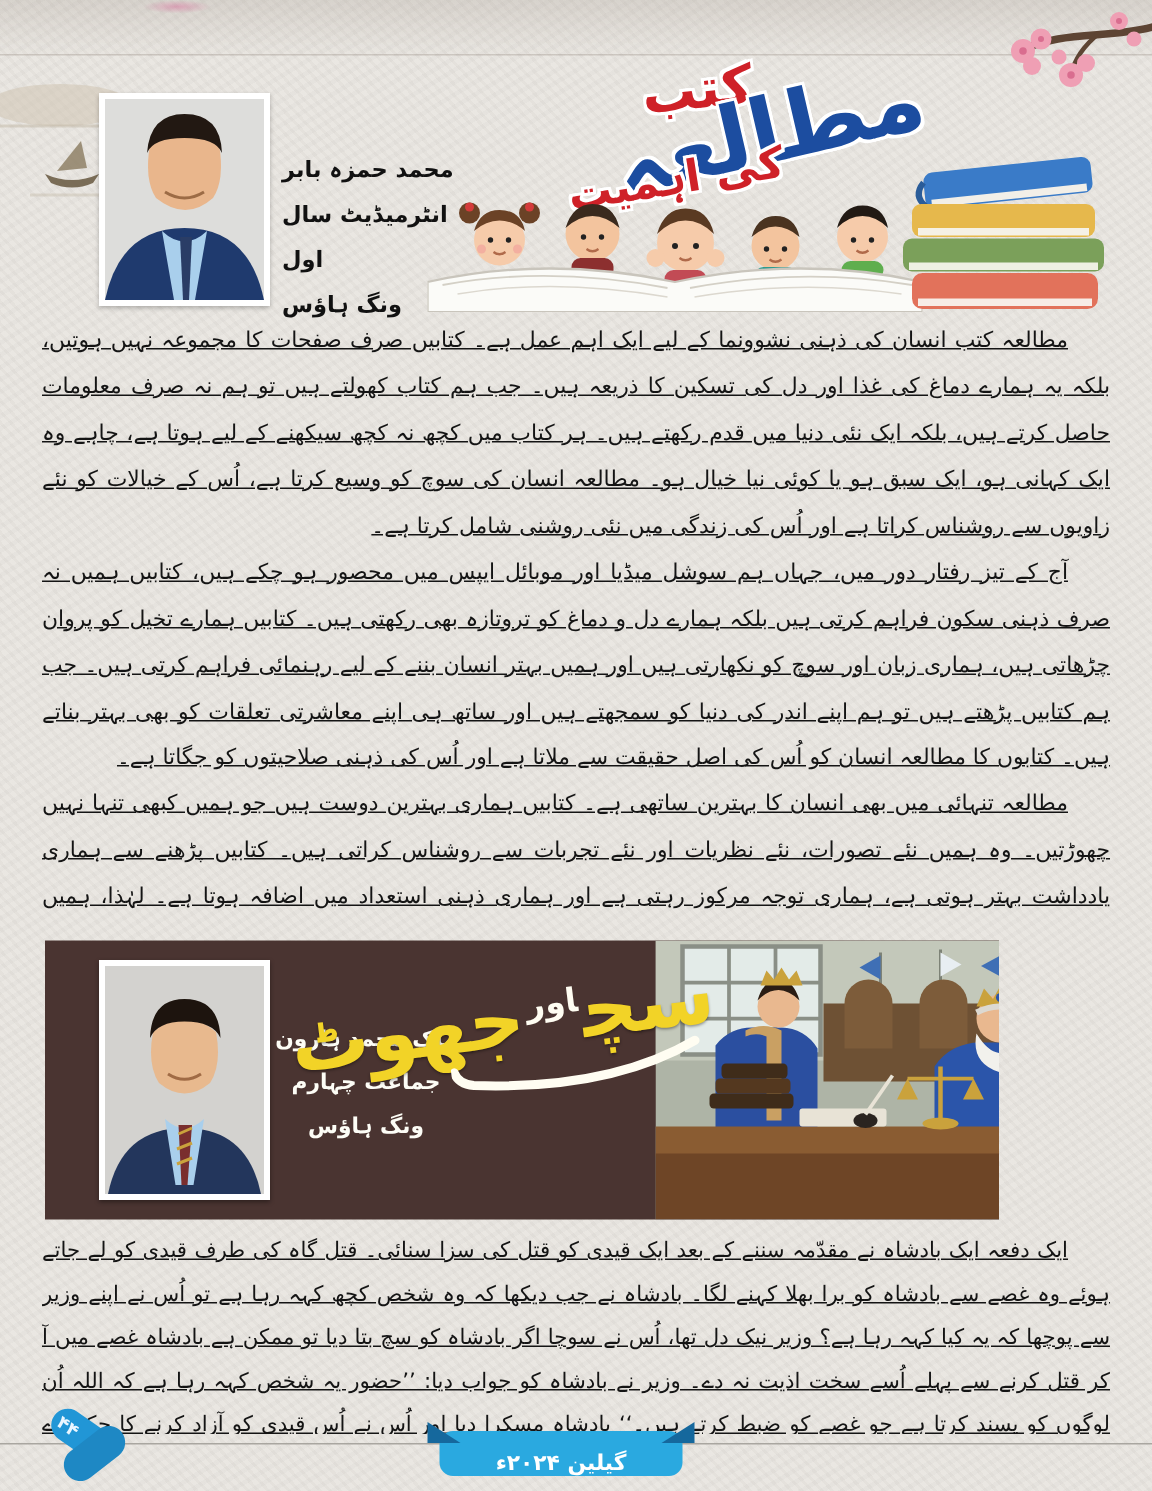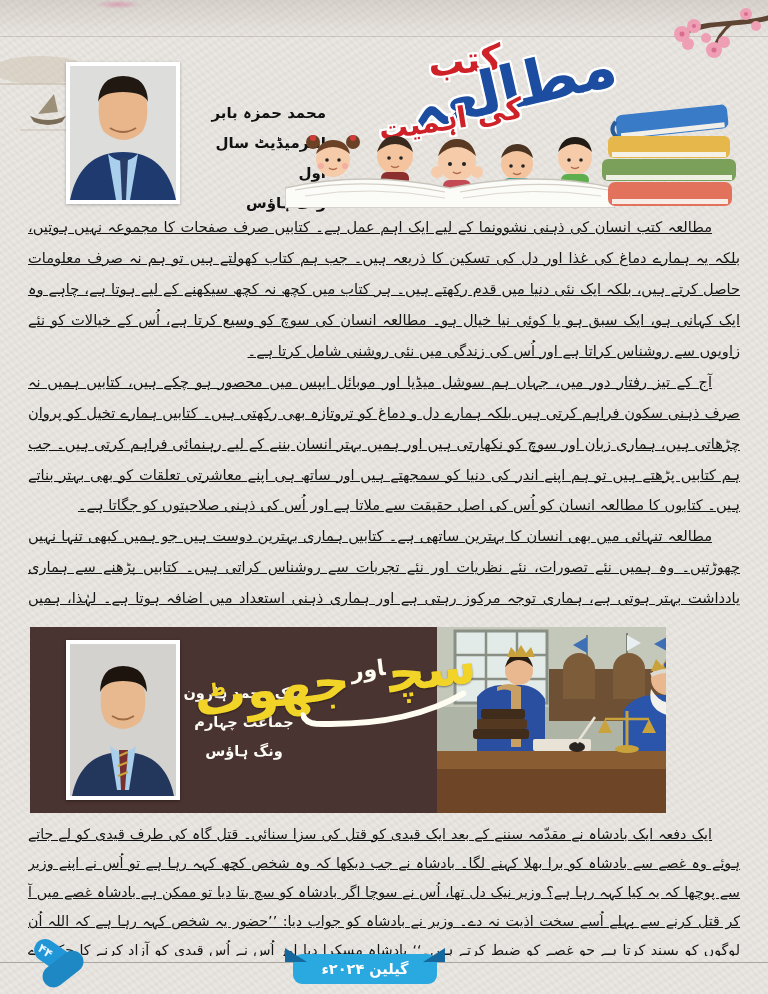--- a/index.html
+++ b/index.html
@@ -17,21 +17,21 @@
     border-bottom:1px solid rgba(120,110,100,0.12);}
   .pink-smudge{position:absolute;left:95px;top:0;width:46px;height:9px;border-radius:50%;
     background:radial-gradient(ellipse at center, rgba(216,120,160,0.55), rgba(216,120,160,0) 70%);}
 
   
   .wc-scene{position:absolute;left:0;top:38px;}
   .blossom{position:absolute;left:638px;top:0;}
   .photo-frame{position:absolute;background:#fff;box-shadow:0 1px 3px rgba(0,0,0,0.25);padding:4px;}
   .photo1{left:66px;top:62px;width:106px;height:134px;}
   .photo-inner{width:100%;height:100%;overflow:hidden;background:#d9d9d7;}
-  .author1{position:absolute;left:188px;top:98px;width:138px;text-align:right;
+  .author1{position:absolute;left:188px;top:98px;width:138px;text-align:left;
     font-size:15px;font-weight:bold;color:#111;line-height:30px;}
   .title-word{position:absolute;font-weight:bold;white-space:nowrap;
     text-shadow:-2px 0 0 #fff,2px 0 0 #fff,0 -2px 0 #fff,0 2px 0 #fff,-2px -2px 0 #fff,2px 2px 0 #fff,-2px 2px 0 #fff,2px -2px 0 #fff;}
   .title-kutub{left:428px;top:40px;font-size:36px;color:#cf2128;transform:rotate(-6deg);}
   .title-mutala{left:408px;top:52px;font-size:60px;color:#1c4da0;transform:rotate(-13deg);letter-spacing:-2px;}
   .title-sub{left:378px;top:102px;font-size:29px;color:#cf2128;transform:rotate(-9deg);}
   .children-illo{position:absolute;left:285px;top:126px;}
   .books-illo{position:absolute;left:594px;top:102px;}
 
   
@@ -48,22 +48,22 @@
     font-size:14.5px;font-weight:bold;line-height:29px;}
   .title2{position:absolute;left:262px;top:18px;width:190px;height:150px;text-align:center;transform:rotate(-7deg);}
   .title2 .t2-main{font-size:52px;font-weight:bold;color:#f2d327;line-height:60px;
     text-shadow:0 1px 2px rgba(0,0,0,0.4);}
   .title2 .t2-mid{font-size:22px;font-weight:bold;color:#fffdf2;vertical-align:18px;padding:0 2px;}
   .title2 svg{display:block;margin:-6px auto 0;}
   .kings-illo{position:absolute;left:0;top:0;}
 
   
   .footer-line{position:absolute;left:0;top:962px;width:768px;height:1px;background:#a9a6a0;z-index:3;}
-  .footer-ribbon{position:absolute;left:293px;top:954px;width:144px;height:30px;background:#2aa9e0;
-    border-radius:9px;z-index:5;display:flex;align-items:center;justify-content:center;
+  .footer-ribbon{position:absolute;left:293px;top:954px;width:162px;height:30px;background:#2aa9e0;
+    border-radius:9px;z-index:5;display:flex;align-items:flex-end;justify-content:center;
     color:#fff;font-size:14.5px;font-weight:bold;}
   .footer-ribbon::before,.footer-ribbon::after{content:"";position:absolute;top:-6px;width:0;height:0;
     border-style:solid;z-index:-1;}
   .footer-ribbon::before{right:-8px;border-width:0 0 14px 22px;border-color:transparent transparent #15689d transparent;}
   .footer-ribbon::after{left:-8px;border-width:14px 0 0 22px;border-color:transparent transparent transparent #15689d;}
   .page-marker{position:absolute;left:28px;top:938px;width:60px;height:54px;z-index:6;}
   .pm-arm{position:absolute;width:46px;height:22px;border-radius:11px;background:#2196d6;}
   .pm-arm.a1{left:4px;top:8px;transform:rotate(35deg);}
   .pm-arm.a2{left:12px;top:20px;transform:rotate(-38deg);background:#1e88c4;}
   .pm-num{position:absolute;left:10px;top:6px;transform:rotate(35deg);color:#eaf6ff;font-size:12px;font-weight:bold;z-index:2;}

